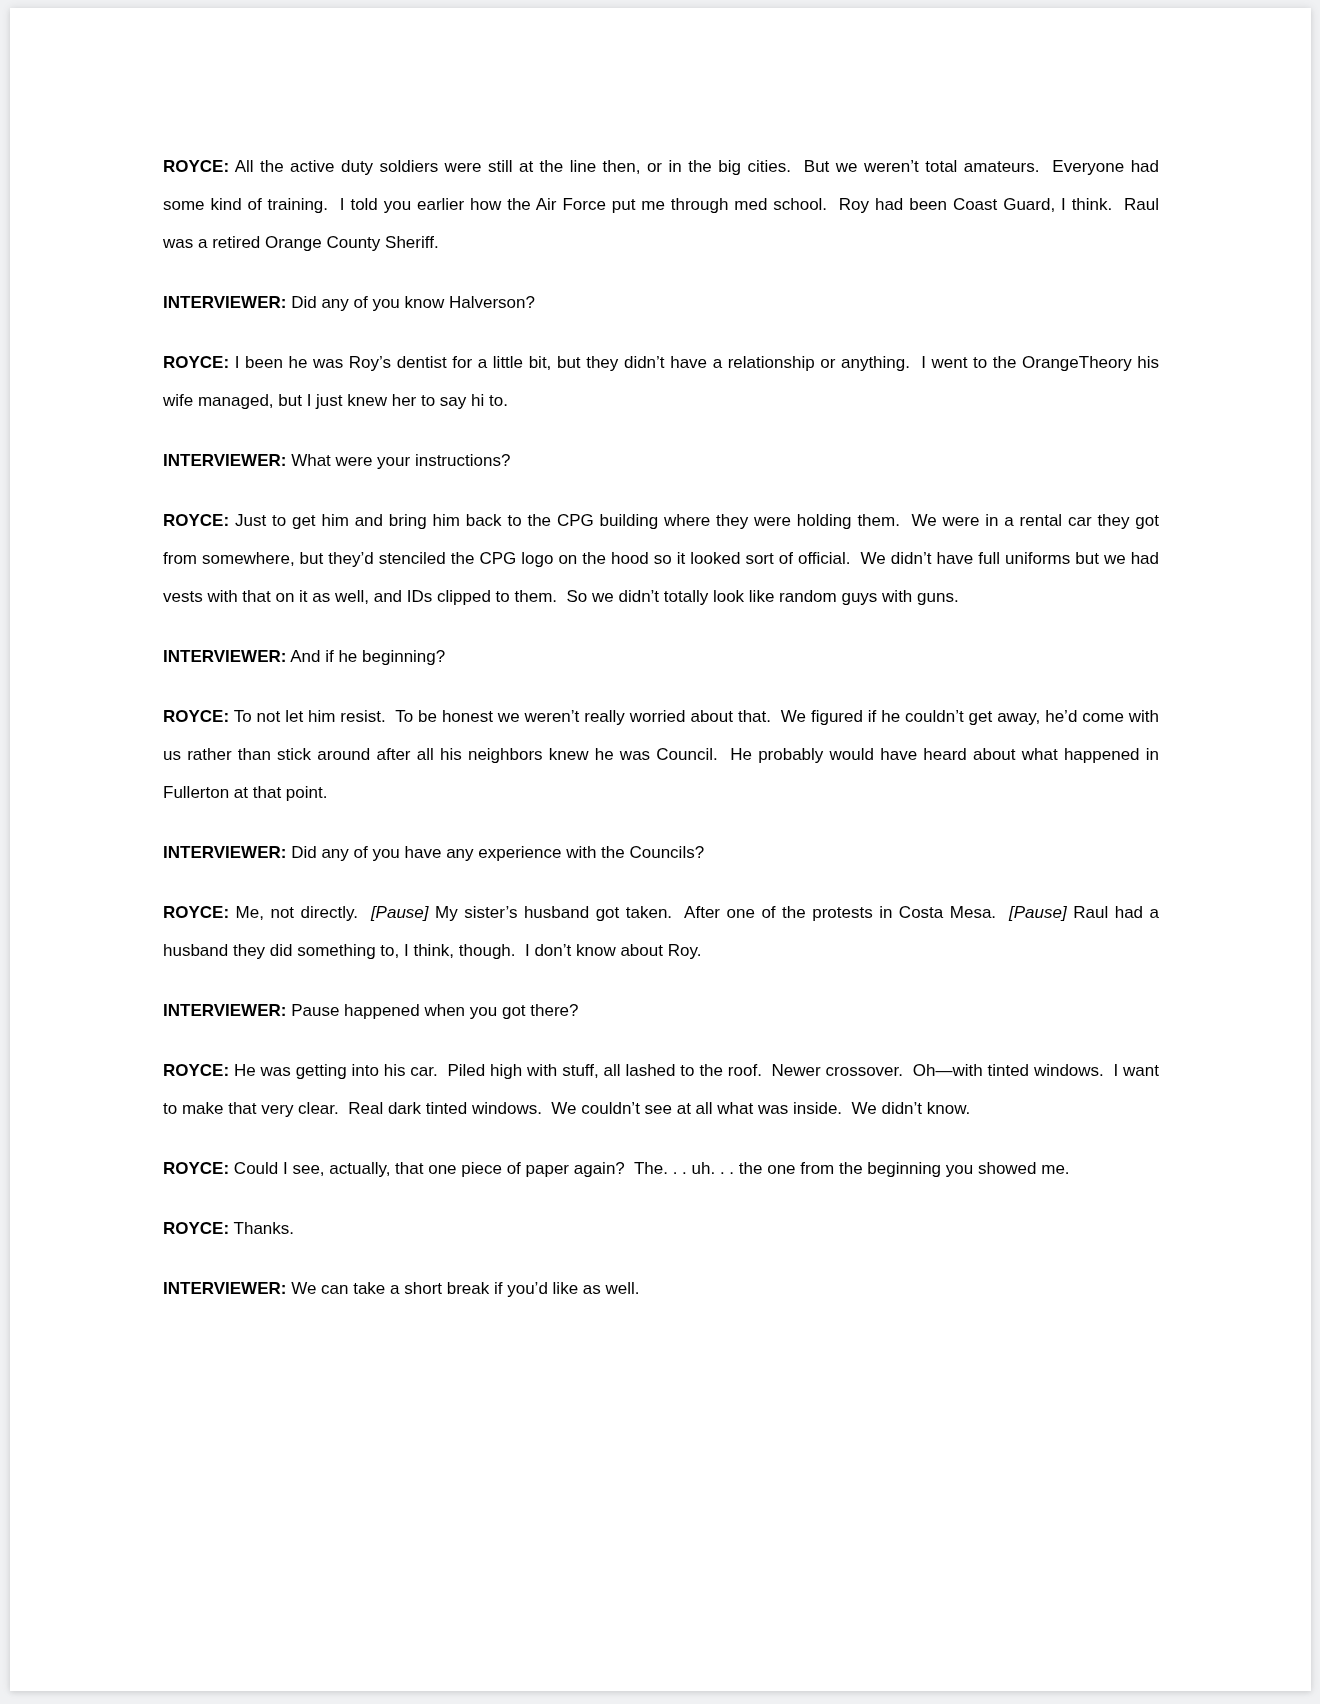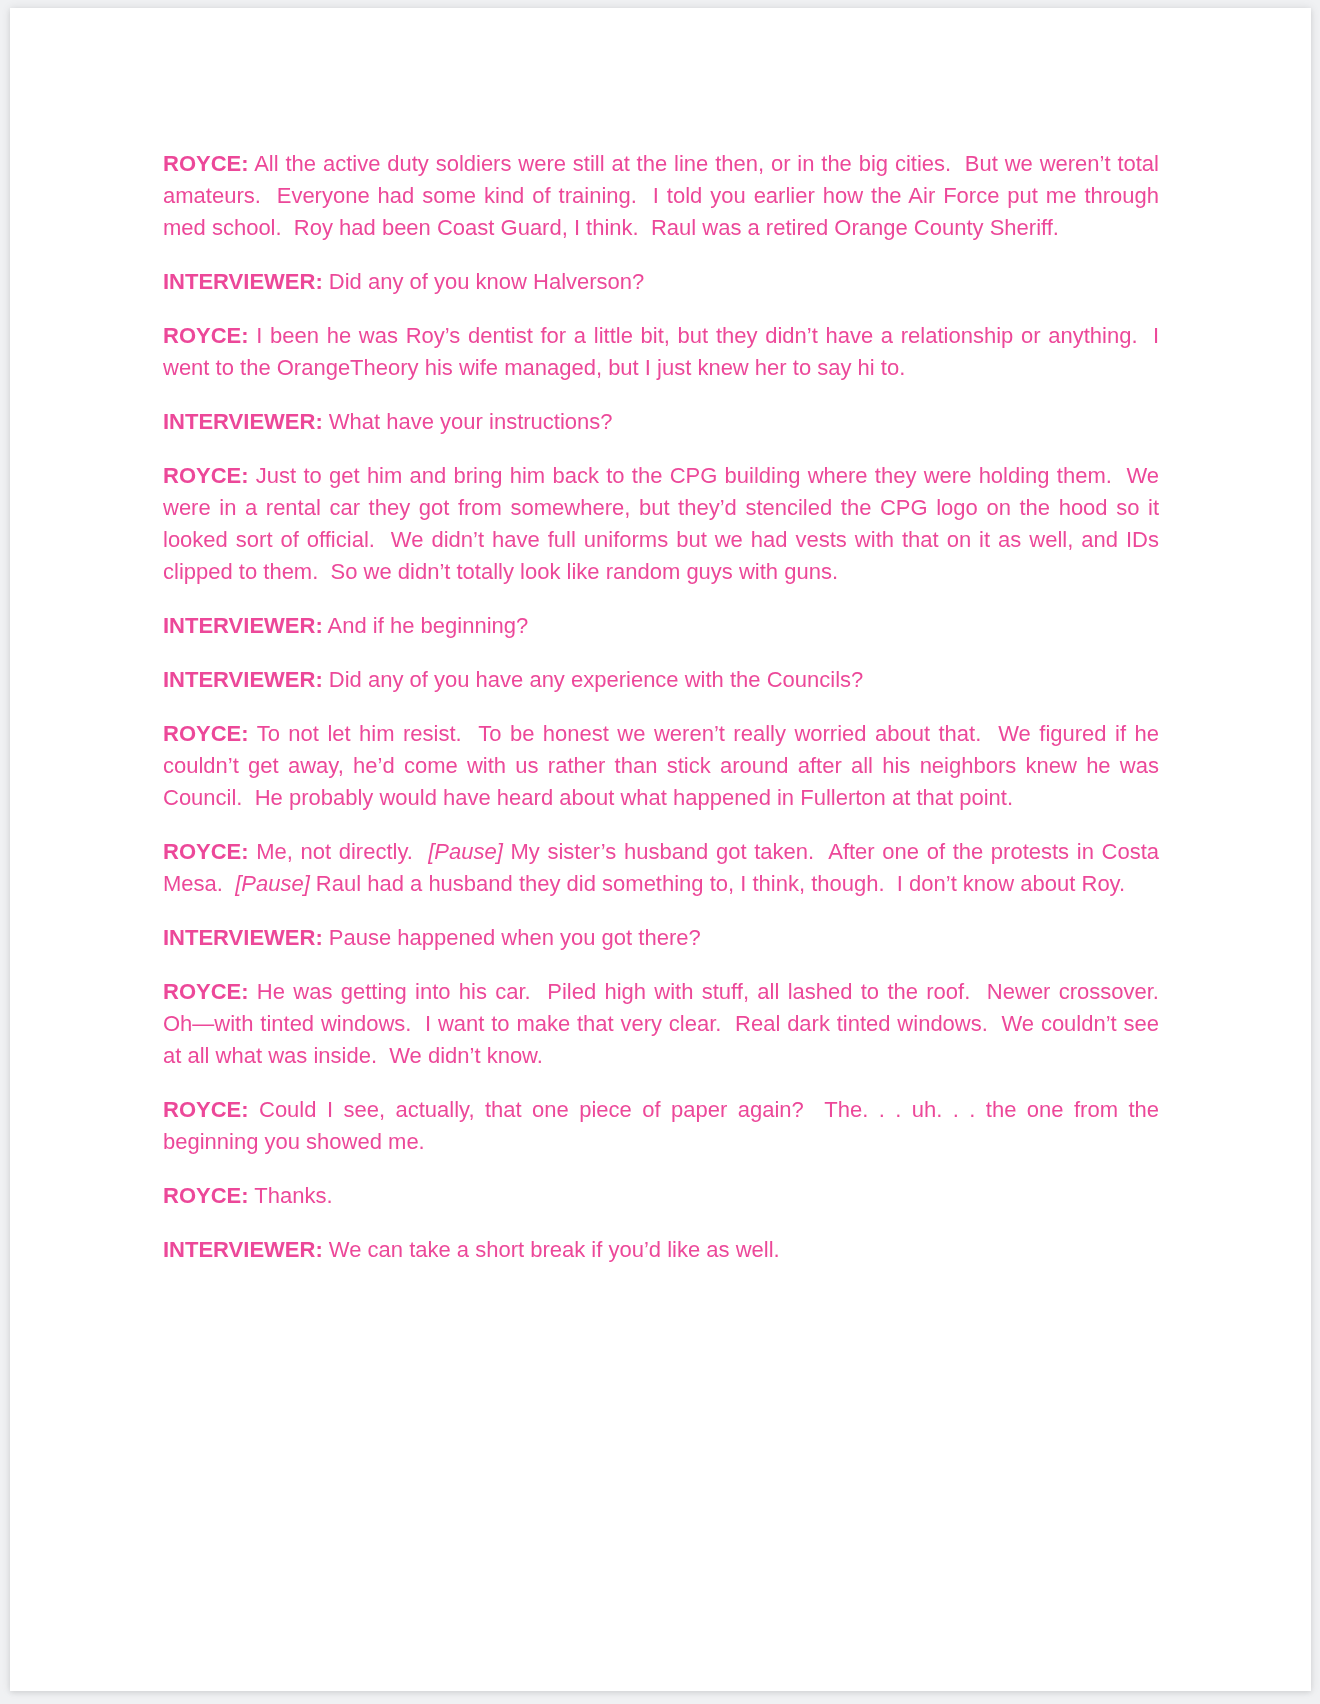--- a/index.html
+++ b/index.html
@@ -24,46 +24,46 @@
     box-shadow: 0 0 9px rgba(0,0,0,0.10), 0 2px 5px rgba(0,0,0,0.07);
   }
   .content {
     position: absolute;
     left: 153px;
     top: 140px;
     width: 996px;
   }
   .content p {
     margin: 0 0 22px 0;
-    font-size: 22px;
-    line-height: 32px;
-    color: #ec4899;
+    font-size: 17px;
+    line-height: 38px;
+    color: #000000;
     text-align: justify;
     white-space: pre-wrap;
   }
   .content p .speaker {
     font-weight: bold;
   }
   .content p em {
   }
 </style>
 </head>
 <body>
 
 <div class="canvas" style="background: rgb(240, 241, 243);">
   <div class="page" style="background: rgb(255, 255, 255);">
     <div class="content" style="color: rgb(22, 22, 22);">
         <p><span class="speaker">ROYCE:</span><span><span> All the active duty soldiers were still at the line then, or in the big cities.  But we weren’t total amateurs.  Everyone had some kind of training.  I told you earlier how the Air Force put me through med school.  Roy had been Coast Guard, I think.  Raul was a retired Orange County Sheriff.</span></span></p>
         <p><span class="speaker">INTERVIEWER:</span><span><span> Did any of you know Halverson?</span></span></p>
         <p><span class="speaker">ROYCE:</span><span><span> I been he was Roy’s dentist for a little bit, but they didn’t have a relationship or anything.  I went to the OrangeTheory his wife managed, but I just knew her to say hi to.</span></span></p>
-        <p><span class="speaker">INTERVIEWER:</span><span><span> What have your instructions?</span></span></p>
+        <p><span class="speaker">INTERVIEWER:</span><span><span> What were your instructions?</span></span></p>
         <p><span class="speaker">ROYCE:</span><span><span> Just to get him and bring him back to the CPG building where they were holding them.  We were in a rental car they got from somewhere, but they’d stenciled the CPG logo on the hood so it looked sort of official.  We didn’t have full uniforms but we had vests with that on it as well, and IDs clipped to them.  So we didn’t totally look like random guys with guns.</span></span></p>
         <p><span class="speaker">INTERVIEWER:</span><span><span> And if he beginning?</span></span></p>
+        <p><span class="speaker">ROYCE:</span><span><span> To not let him resist.  To be honest we weren’t really worried about that.  We figured if he couldn’t get away, he’d come with us rather than stick around after all his neighbors knew he was Council.  He probably would have heard about what happened in Fullerton at that point.</span></span></p>
         <p><span class="speaker">INTERVIEWER:</span><span><span> Did any of you have any experience with the Councils?</span></span></p>
-        <p><span class="speaker">ROYCE:</span><span><span> To not let him resist.  To be honest we weren’t really worried about that.  We figured if he couldn’t get away, he’d come with us rather than stick around after all his neighbors knew he was Council.  He probably would have heard about what happened in Fullerton at that point.</span></span></p>
         <p><span class="speaker">ROYCE:</span><span><span> Me, not directly.  </span><em>[Pause]</em><span> My sister’s husband got taken.  After one of the protests in Costa Mesa.  </span><em>[Pause]</em><span> Raul had a husband they did something to, I think, though.  I don’t know about Roy.</span></span></p>
         <p><span class="speaker">INTERVIEWER:</span><span><span> Pause happened when you got there?</span></span></p>
         <p><span class="speaker">ROYCE:</span><span><span> He was getting into his car.  Piled high with stuff, all lashed to the roof.  Newer crossover.  Oh—with tinted windows.  I want to make that very clear.  Real dark tinted windows.  We couldn’t see at all what was inside.  We didn’t know.</span></span></p>
         <p><span class="speaker">ROYCE:</span><span><span> Could I see, actually, that one piece of paper again?  The. . . uh. . . the one from the beginning you showed me.</span></span></p>
         <p><span class="speaker">ROYCE:</span><span><span> Thanks.</span></span></p>
         <p><span class="speaker">INTERVIEWER:</span><span><span> We can take a short break if you’d like as well.</span></span></p>
       </div>
   </div>
 </div>
 

